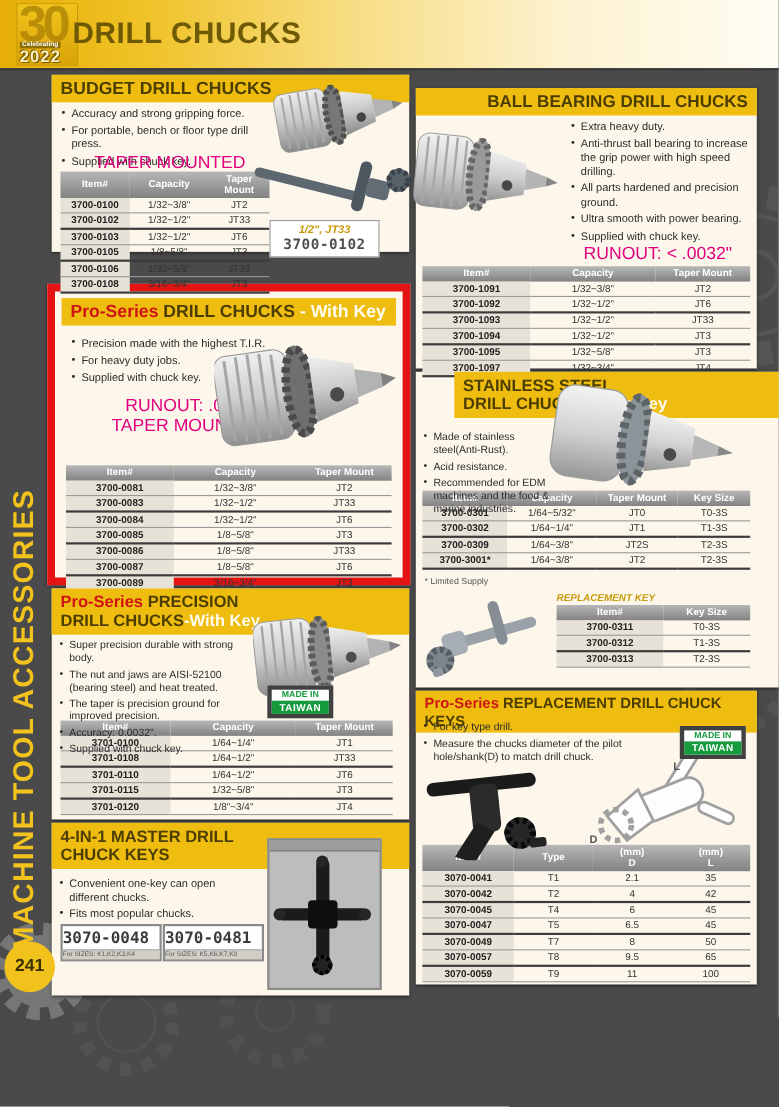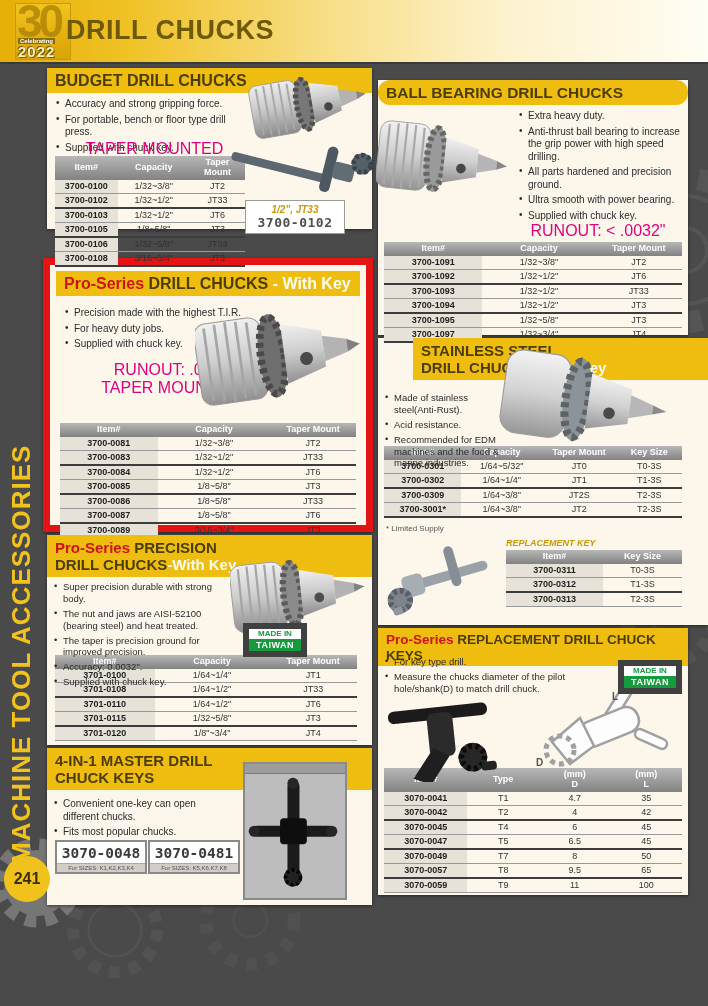--- a/index.html
+++ b/index.html
@@ -40,24 +40,24 @@
   table.cat td.item-col{background:#e7e2d7;font-weight:bold;color:#1e1e1e;}
   table.cat tr:nth-child(even) td{border-bottom:2px solid #3c3c3c;}
   .t3 th:nth-child(1){width:33%}.t3 th:nth-child(2){width:38%}.t3 th:nth-child(3){width:29%}
   .t4s th:nth-child(1){width:26%}.t4s th:nth-child(2){width:27%}.t4s th:nth-child(3){width:25%}.t4s th:nth-child(4){width:22%}
   .t2r th:nth-child(1){width:55%}.t2r th:nth-child(2){width:45%}
   .t4k th:nth-child(1){width:28%}.t4k th:nth-child(2){width:24%}.t4k th:nth-child(3){width:24%}.t4k th:nth-child(4){width:24%}
   .img{position:absolute;z-index:3;}
   .callout{position:absolute;z-index:4;background:#fff;border:1px solid #9a9a9a;text-align:center;padding:3px 2px;}
   .callout .spec{color:#c8990a;font-weight:bold;font-style:italic;font-size:10px;}
   .callout .itemno{color:#4f4f4f;font-weight:bold;font-size:13px;font-family:"DejaVu Sans Mono",monospace;letter-spacing:.5px;}
-  .badge{position:absolute;z-index:4;width:52px;border:6px solid #404040;text-align:center;line-height:1;background:#fff;}
+  .badge{position:absolute;z-index:4;width:52px;border:4px solid #404040;text-align:center;line-height:1;background:#fff;}
   .badge .b1{color:#169a3e;font-weight:bold;font-size:8px;padding:1px 0;}
   .badge .b2{background:#169a3e;color:#fff;font-weight:bold;font-size:9px;padding:1.5px 0;letter-spacing:.5px;}
-  .keybox{position:absolute;z-index:2;width:88px;border:2px solid #8a8a8a;background:#fff;text-align:center;}
+  .keybox{position:absolute;z-index:2;width:88px;border:2px solid #8a8a8a;background:#fff;text-align:left;}
   .keybox .kno{font-size:14.5px;font-weight:bold;color:#3a3a3a;font-family:"DejaVu Sans Mono",monospace;padding:3px 0 2px;}
   .keybox .ksz{background:#d2cec6;color:#555;font-size:6px;padding:1px 0;border-top:1px solid #aaa;white-space:nowrap;overflow:hidden;}
   .photo-frame{position:absolute;z-index:2;background:#bdbdbd;border:2px solid #8a8a8a;}
   .photo-cap{height:9px;background:#9d9d9d;border-bottom:1px solid #777;}
   .note{position:absolute;z-index:2;font-size:8px;color:#555;}
   .gold-label{position:absolute;z-index:2;color:#c8990a;font-weight:bold;font-style:italic;font-size:9px;}
 </style>
 </head>
 <body>
 
@@ -372,21 +372,21 @@
         <circle cx="52" cy="8" r="6" fill="#262626"></circle>
         <circle cx="10" cy="60" r="6" fill="#262626"></circle>
         <circle cx="94" cy="60" r="6" fill="#262626"></circle>
         <circle cx="52" cy="110" r="10" fill="#222"></circle>
         <circle cx="52" cy="110" r="8" fill="none" stroke="#000" stroke-width="4" stroke-dasharray="3 3"></circle>
       </svg>
     </div>
   </div>
 
   <div class="panel" style="left:378px;top:80px;width:310px;height:255px;">
-    <div class="tbar" style="font-size:15.5px;text-align:left;border-radius:12px;">
+    <div class="tbar" style="font-size:15.5px;text-align:right;">
       <span class="tdark">BALL BEARING DRILL CHUCKS</span>
     </div>
     <svg class="img" style="left:-2px;top:6px;" width="140" height="148" viewBox="0 0 160 100">
       <defs>
           <linearGradient id="cgD" x1="0" y1="0" x2="0" y2="1">
         <stop offset="0" stop-color="#f1f1f1"></stop>
             <stop offset=".5" stop-color="#cecece"></stop>
             <stop offset="1" stop-color="#939393"></stop>
           </linearGradient>
         </defs>
@@ -600,21 +600,21 @@
               <th>(mm)
 D</th>
               <th>(mm)
 L</th>
             </tr>
           </thead>
         <tbody>
             <tr>
               <td class="item-col">3070-0041</td>
               <td>T1</td>
-              <td>4.7</td>
+              <td>2.1</td>
               <td>35</td>
             </tr>
             <tr>
               <td class="item-col">3070-0042</td>
               <td>T2</td>
               <td>4</td>
               <td>42</td>
             </tr>
             <tr>
               <td class="item-col">3070-0045</td>

